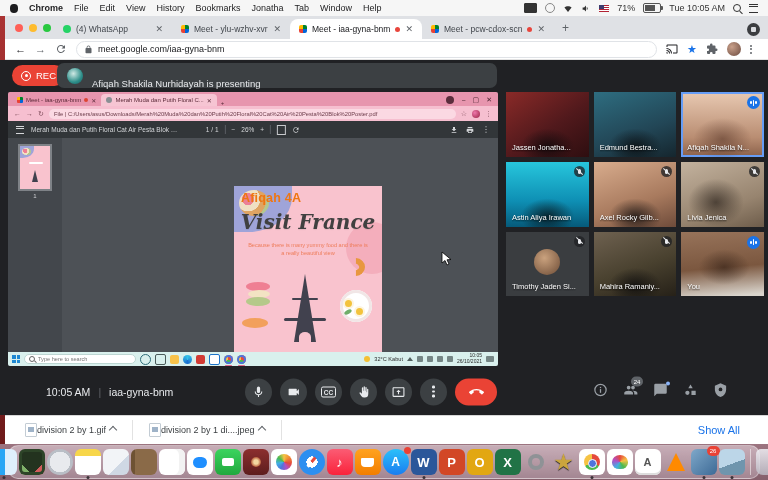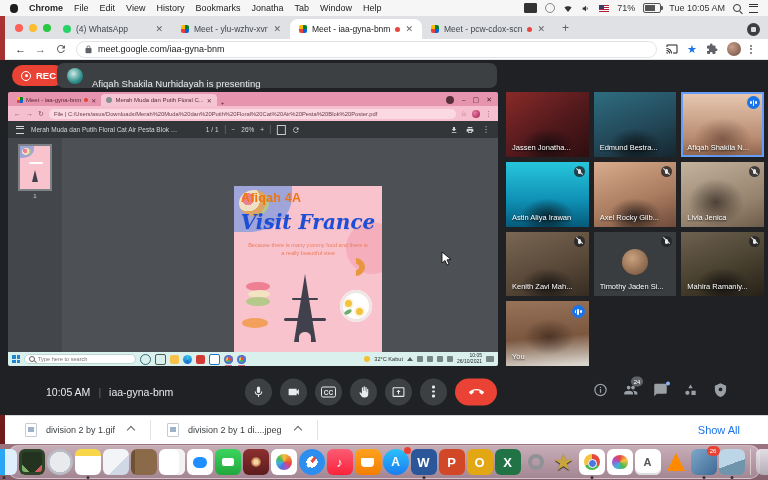--- a/index.html
+++ b/index.html
@@ -43,21 +43,21 @@
   .nav{font-size:11px;color:#5f6368;line-height:1;}
   .nav.b{color:#202124;}
   #urlfield{flex:1;max-width:565px;height:15px;background:#fff;border:1px solid #e0e3e7;border-radius:9px;display:flex;align-items:center;gap:5px;padding:0 7px;font-size:9px;color:#202124;}
   .tb-ic{width:12px;height:12px;fill:#5f6368;}
   .star{color:#1a73e8;font-size:11px;line-height:1;}
   .avatar14{width:14px;height:14px;border-radius:50%;background:radial-gradient(circle at 35% 35%,#c9a08a,#6b4a3f);}
   .vdots{display:flex;flex-direction:column;gap:1.5px;}
   .vdots i{width:2px;height:2px;background:#5f6368;border-radius:50%;}
   
   #meet{left:0;top:60px;width:768px;height:355px;background:#202124;z-index:5;}
-  #recpill{left:12px;top:5px;height:21px;background:#ea4335;border-radius:11px;display:flex;align-items:center;gap:5px;padding:0 9px;color:#fff;font-size:9.5px;font-weight:bold;}
+  #recpill{left:12px;top:5px;height:21px;background:#ea4335;border-radius:11px;display:flex;align-items:center;gap:5px;padding:0 9px;color:#fff;font-size:9.5px;font-weight:normal;}
   .recring{width:8px;height:8px;border:1.5px solid #fff;border-radius:50%;display:flex;align-items:center;justify-content:center;}
   .recring i{width:3px;height:3px;background:#fff;border-radius:50%;}
   #presentpill{left:57px;top:3px;width:440px;height:25px;background:#3c4043;border-radius:7px;display:flex;align-items:center;gap:9px;padding:0 10px;box-sizing:border-box;}
   .pav{width:16px;height:16px;border-radius:50%;background:radial-gradient(circle at 40% 35%,#cfe9e4,#2e8f8a 60%,#145a60);}
   #presenttext{color:#e8eaed;font-size:9.5px;margin-top:16px;}
   
   #shared{left:8px;top:32px;width:490px;height:274px;background:#4d5156;overflow:hidden;border-radius:2px;}
   #wtabs{left:0;top:0;width:100%;height:14px;background:#e795ae;display:flex;align-items:flex-end;padding-left:4px;box-sizing:border-box;font-size:6px;color:#5c2b3a;}
   .wtab{height:12px;display:flex;align-items:center;gap:3px;padding:0 5px;border-radius:4px 4px 0 0;max-width:118px;}
   .wtab.active{background:#f6c5d3;}
@@ -90,21 +90,21 @@
   #thumb .tb2{position:absolute;left:2px;top:2px;width:9px;height:7px;background:radial-gradient(circle at 35% 40%,#ef7f93 30%,#f3e3c3 31% 55%,#b5c98a 56%);border-radius:50%;}
   #thumb .tb3{position:absolute;left:9px;top:16px;width:14px;height:2px;background:#fff;border-radius:1px;}
   #thumb .tb4{position:absolute;left:12px;top:24px;width:0;height:0;border-left:3px solid transparent;border-right:3px solid transparent;border-bottom:12px solid #41414e;}
   #thumblabel{left:0;top:55px;width:54px;text-align:center;font-size:6px;color:#cfd1d4;}
   
   #poster{left:226px;top:48px;width:148px;height:208px;background:#f9c3ce;overflow:hidden;}
   .blob-lav{position:absolute;left:0;top:0;width:58px;height:46px;background:#9fa4d9;border-radius:0 0 75% 0;}
   .blob-mac{position:absolute;left:5px;top:4px;width:30px;height:26px;background:radial-gradient(circle at 30% 35%,#ef7f93 22%,#f3e3c3 23% 45%,#e2a45c 46% 68%,#b5c98a 69%);border-radius:50%;opacity:.95;}
   .blob-circ{position:absolute;right:-16px;top:36px;width:52px;height:52px;background:#f4aebc;border-radius:50%;}
   #poster-author{position:absolute;left:7px;top:5px;font-size:12.5px;font-weight:bold;color:#ee7612;letter-spacing:.2px;}
-  #poster-title{position:absolute;left:0;top:24px;width:100%;text-align:center;font-family:"DejaVu Serif",serif;font-style:italic;font-weight:bold;font-size:20px;color:#1d4ed8;text-shadow:0 1px 1px rgba(0,0,0,.08);}
+  #poster-title{position:absolute;left:0;top:24px;width:100%;text-align:center;font-family:"DejaVu Serif",serif;font-style:italic;font-weight:bold;font-size:20px;color:#404040;text-shadow:0 1px 1px rgba(0,0,0,.08);}
   #poster-sub{position:absolute;left:14px;top:56px;width:120px;text-align:center;font-size:5.6px;line-height:1.35;color:#ee7d5a;}
   .croiss{position:absolute;right:17px;top:72px;width:18px;height:18px;border:6px solid #e8973f;border-left-color:transparent;border-bottom-color:transparent;border-radius:50%;transform:rotate(45deg);box-sizing:border-box;}
   .mac{position:absolute;border-radius:50%;}
   .eiffel{position:absolute;left:60px;top:88px;width:0;height:0;border-left:11px solid transparent;border-right:11px solid transparent;border-bottom:68px solid #41414e;}
   .ebar1{position:absolute;left:50px;top:132px;width:42px;height:3px;background:#41414e;border-radius:2px;}
   .ebar2{position:absolute;left:58px;top:112px;width:26px;height:2px;background:#41414e;border-radius:2px;}
   .earch{position:absolute;left:65px;top:146px;width:12px;height:10px;background:#f9c3ce;border-radius:50% 50% 0 0;}
   .plate{position:absolute;right:10px;top:104px;width:32px;height:32px;background:#fff;border-radius:50%;box-shadow:inset 0 0 0 3px #f1e6e6;}
   .egg{position:absolute;width:7px;height:7px;background:#f3c33c;border:2px solid #fdf4e0;border-radius:50%;}
   .sprig{position:absolute;width:8px;height:4px;background:#6fae6a;border-radius:50%;transform:rotate(-30deg);}
@@ -155,21 +155,21 @@
   .ccbox{border:1.2px solid #e8eaed;border-radius:2px;font-size:6.5px;color:#e8eaed;padding:1px 1.5px;font-weight:bold;}
   .hang{width:42px;height:27px;border-radius:14px;background:#ea4335;display:flex;align-items:center;justify-content:center;}
   .hang svg{width:15px;height:15px;fill:#fff;}
   #cb-right{position:absolute;right:14px;top:50%;transform:translateY(-50%);display:flex;align-items:center;gap:15px;}
   #cb-right svg{width:15px;height:15px;fill:#9aa0a6;}
   .badge24{position:absolute;top:-6px;right:-5px;min-width:10px;height:10px;border-radius:5px;background:#5f6368;color:#fff;font-size:6px;display:flex;align-items:center;justify-content:center;padding:0 1px;}
   .bluedot{position:absolute;top:-1px;right:-2px;width:4.5px;height:4.5px;border-radius:50%;background:#8ab4f8;}
   .relw{position:relative;}
   
   #dlbar{left:5px;top:415px;width:763px;height:29px;background:#fff;border-top:1px solid #d8d8d8;display:flex;align-items:center;padding:0 8px;box-sizing:border-box;z-index:20;}
-  .dlitem{display:flex;align-items:center;gap:9px;padding:0 12px;font-size:9px;color:#3c4043;}
+  .dlitem{display:flex;align-items:center;gap:0;padding:0 12px;font-size:9px;color:#3c4043;}
   .fico{width:10px;height:12px;background:#fff;border:1px solid #c3ccd4;border-radius:1px;position:relative;}
   .fico:after{content:"";position:absolute;left:1.5px;top:3px;width:6px;height:5px;background:#9fb3c8;}
   .chevup{width:5px;height:5px;border-top:1.5px solid #5f6368;border-left:1.5px solid #5f6368;transform:rotate(45deg);margin-left:4px;}
   .dldiv{width:1px;height:20px;background:#e2e2e2;margin:0 4px;}
   #showall{margin-left:auto;color:#1a73e8;font-size:11px;padding-right:20px;}
   
   #dockzone{left:0;top:444px;width:768px;height:36px;background:linear-gradient(#9c7480,#85606c);}
   #dock{position:absolute;left:8px;right:8px;top:1px;height:34px;background:linear-gradient(rgba(235,220,228,.55),rgba(200,180,192,.45));border-radius:10px;border:1px solid rgba(255,255,255,.35);display:flex;align-items:center;justify-content:center;gap:2px;box-sizing:border-box;}
   .dicon{width:26px;height:26px;border-radius:6px;position:relative;flex:none;display:flex;align-items:center;justify-content:center;font-size:13px;font-weight:bold;color:#fff;}
   .dicon.running:after{content:"";position:absolute;left:50%;bottom:-4px;transform:translateX(-50%);width:3px;height:3px;border-radius:50%;background:#3a3238;}
@@ -497,27 +497,20 @@
           </span>
         <span class="nm">Axel Rocky Gilb...</span>
       </div>
       <div class="tile" style="background:linear-gradient(160deg,#c3b29e,#97846f 65%,#6d5c4a)">
         <i class="fig" style="background:radial-gradient(ellipse 48% 52% at 42% 62%,rgba(25,18,14,.6),rgba(0,0,0,0) 70%)"></i>
         <span class="micoff">
             <span class="mic"></span>
           </span>
         <span class="nm">Livia Jenica</span>
       </div>
-      <div class="tile" style="background:linear-gradient(160deg,#7a6754,#574737 60%,#352c22)">
-        <i class="fig"></i>
-        <span class="micoff">
-            <span class="mic"></span>
-          </span>
-        <span class="nm">Kenith Zavi Mah...</span>
-      </div>
       <div class="tile">
         <span class="av-circ"></span>
         <span class="micoff">
             <span class="mic"></span>
           </span>
         <span class="nm">Timothy Jaden Si...</span>
       </div>
       <div class="tile" style="background:linear-gradient(160deg,#6e6150,#49412f 55%,#262118)">
         <i class="fig"></i>
         <span class="micoff">

